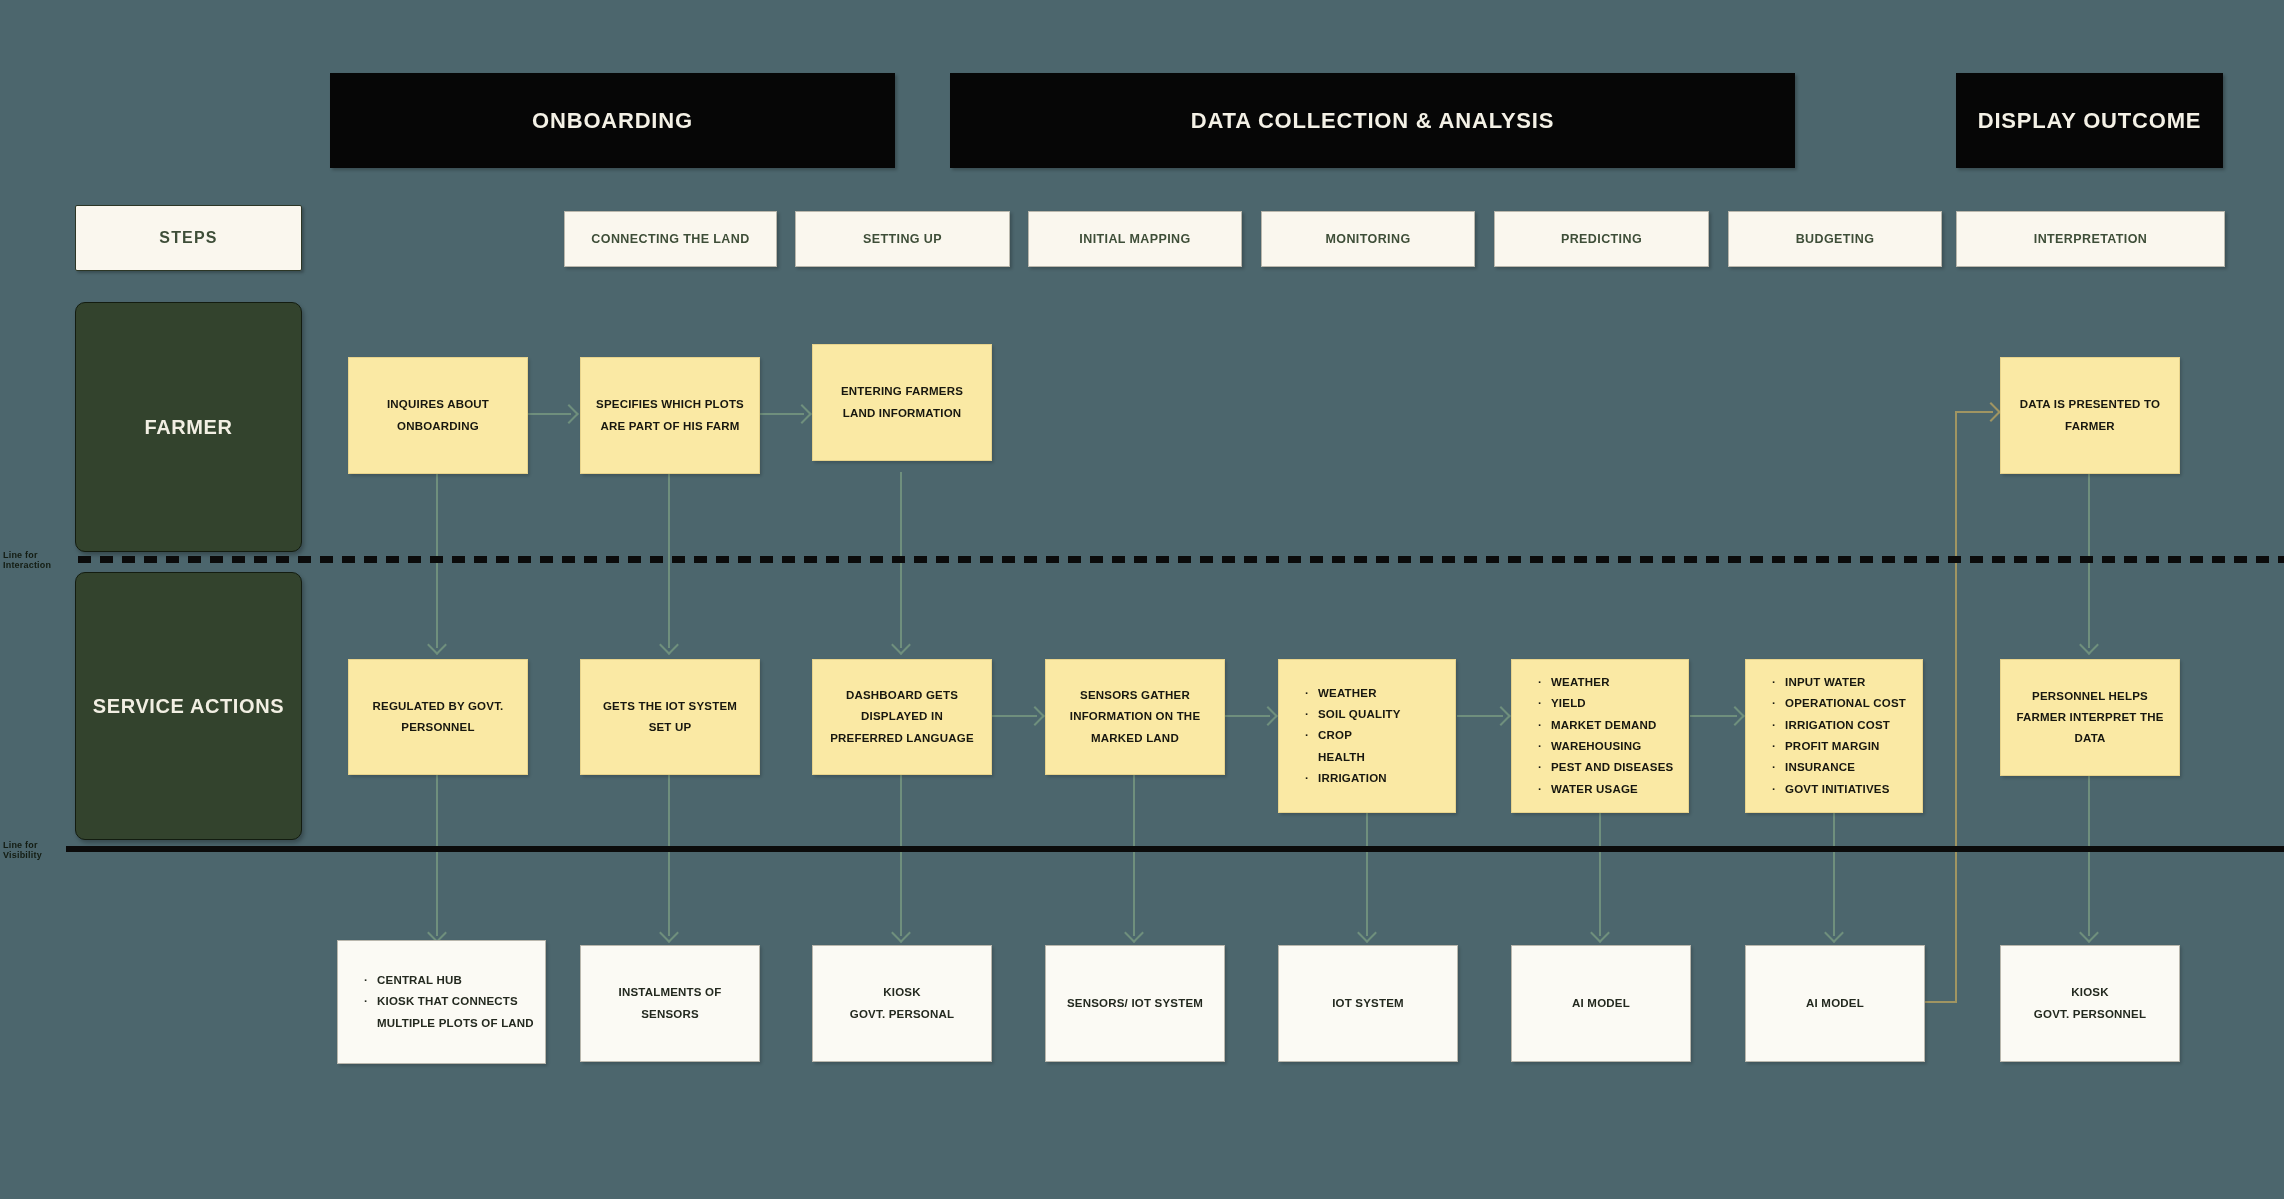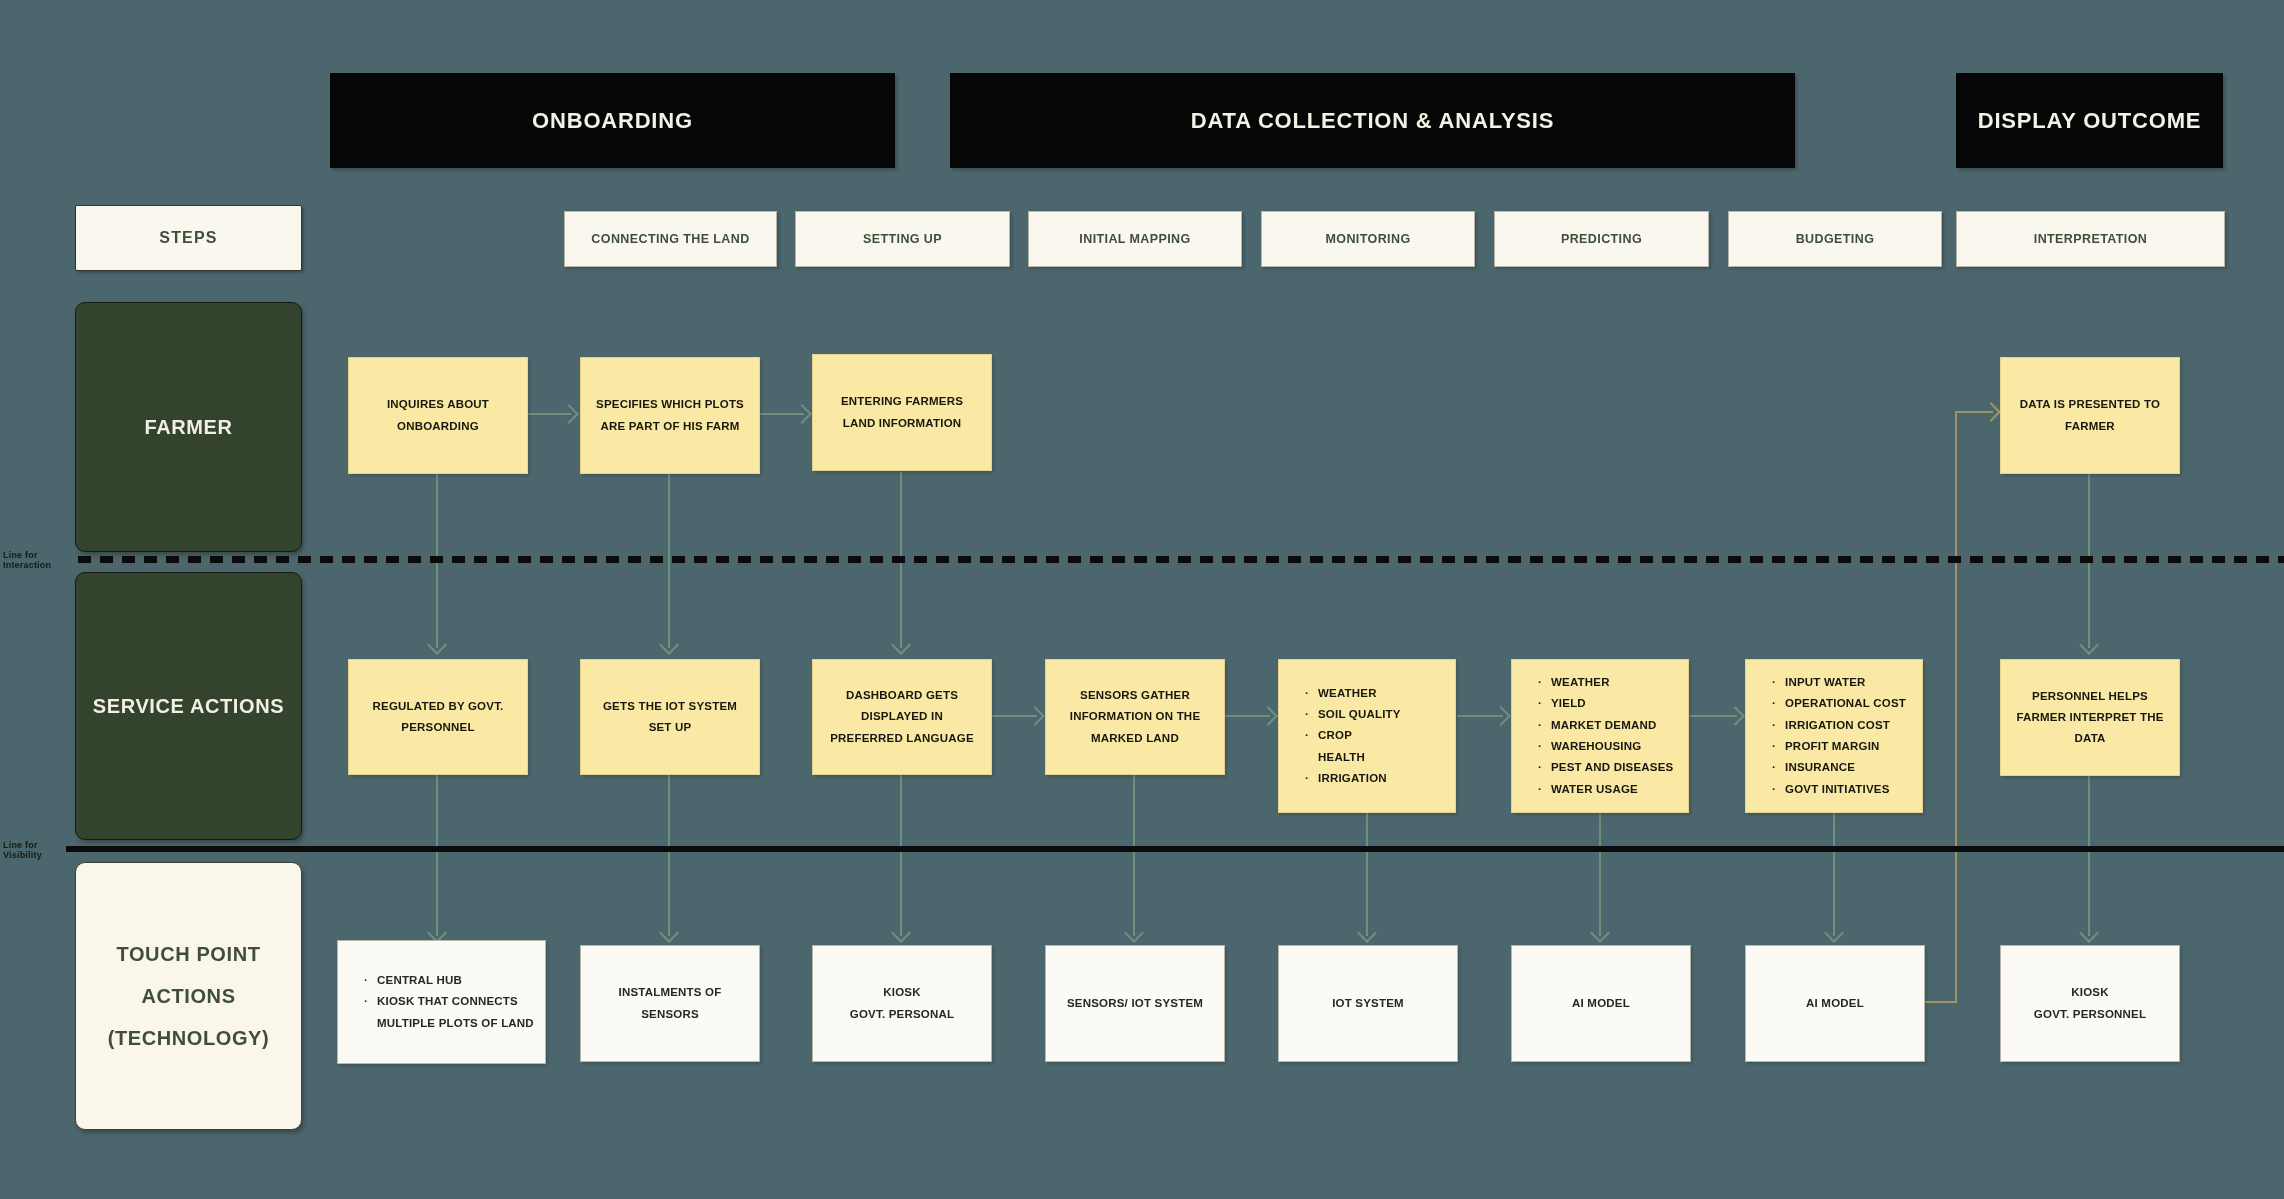--- a/index.html
+++ b/index.html
@@ -82,23 +82,20 @@
   <div class="step-box" style="left:564px;top:211px;width:211px;height:54px">CONNECTING THE LAND</div>
   <div class="step-box" style="left:1028px;top:211px;width:212px;height:54px">INITIAL MAPPING</div>
   <div class="step-box" style="left:795px;top:211px;width:213px;height:54px">SETTING UP</div>
   <div class="step-box" style="left:1261px;top:211px;width:212px;height:54px">MONITORING</div>
   <div class="step-box" style="left:1494px;top:211px;width:213px;height:54px">PREDICTING</div>
   <div class="step-box" style="left:1728px;top:211px;width:212px;height:54px">BUDGETING</div>
   <div class="step-box" style="left:1956px;top:211px;width:267px;height:54px">INTERPRETATION</div>
 
   <div class="lane-box lane-green" style="left:75px;top:302px;width:225px;height:248px">FARMER</div>
   <div class="lane-box lane-green" style="left:75px;top:572px;width:225px;height:266px">SERVICE ACTIONS</div>
-  <div class="lane-box lane-cream" style="left:75px;top:862px;width:225px;height:266px">TOUCH POINT
-ACTIONS
-(TECHNOLOGY)</div>
 
   <div class="lane-tag" style="left:3px;top:550px;width:74px">Line for Interaction</div>
   <div class="dashline" style="left:78px;top:556px;right:0"></div>
 
   <div class="lane-tag" style="left:3px;top:840px;width:70px">Line for Visibility</div>
   <div class="solidline" style="left:66px;top:846px;right:0"></div>
 
   <div class="hline" style="left:527px;top:413px;width:44px"></div>
   <div class="chev right" style="left:562px;top:407px"></div>
   <div class="hline" style="left:760px;top:413px;width:44px"></div>
@@ -141,21 +138,21 @@
 
   <div class="hline tan" style="left:1924px;top:1001px;width:33px"></div>
   <div class="vline tan" style="left:1955px;top:411px;height:592px"></div>
   <div class="hline tan" style="left:1955px;top:411px;width:38px"></div>
   <div class="chev right tan" style="left:1984px;top:405px"></div>
 
   <div class="note yellow" style="left:348px;top:357px;width:178px;height:115px">INQUIRES ABOUT
 ONBOARDING</div>
   <div class="note yellow" style="left:580px;top:357px;width:178px;height:115px">SPECIFIES WHICH PLOTS
 ARE PART OF HIS FARM</div>
-  <div class="note yellow" style="left:812px;top:354px;width:178px;height:115px">ENTERING FARMERS
+  <div class="note yellow" style="left:812px;top:344px;width:178px;height:115px">ENTERING FARMERS
 LAND INFORMATION</div>
   <div class="note yellow" style="left:2000px;top:357px;width:178px;height:115px">DATA IS PRESENTED TO
 FARMER</div>
 
   <div class="note yellow" style="left:348px;top:659px;width:178px;height:114px">REGULATED BY GOVT.
 PERSONNEL</div>
   <div class="note yellow" style="left:580px;top:659px;width:178px;height:114px">GETS THE IOT SYSTEM
 SET UP</div>
   <div class="note yellow" style="left:812px;top:659px;width:178px;height:114px">DASHBOARD GETS
 DISPLAYED IN

